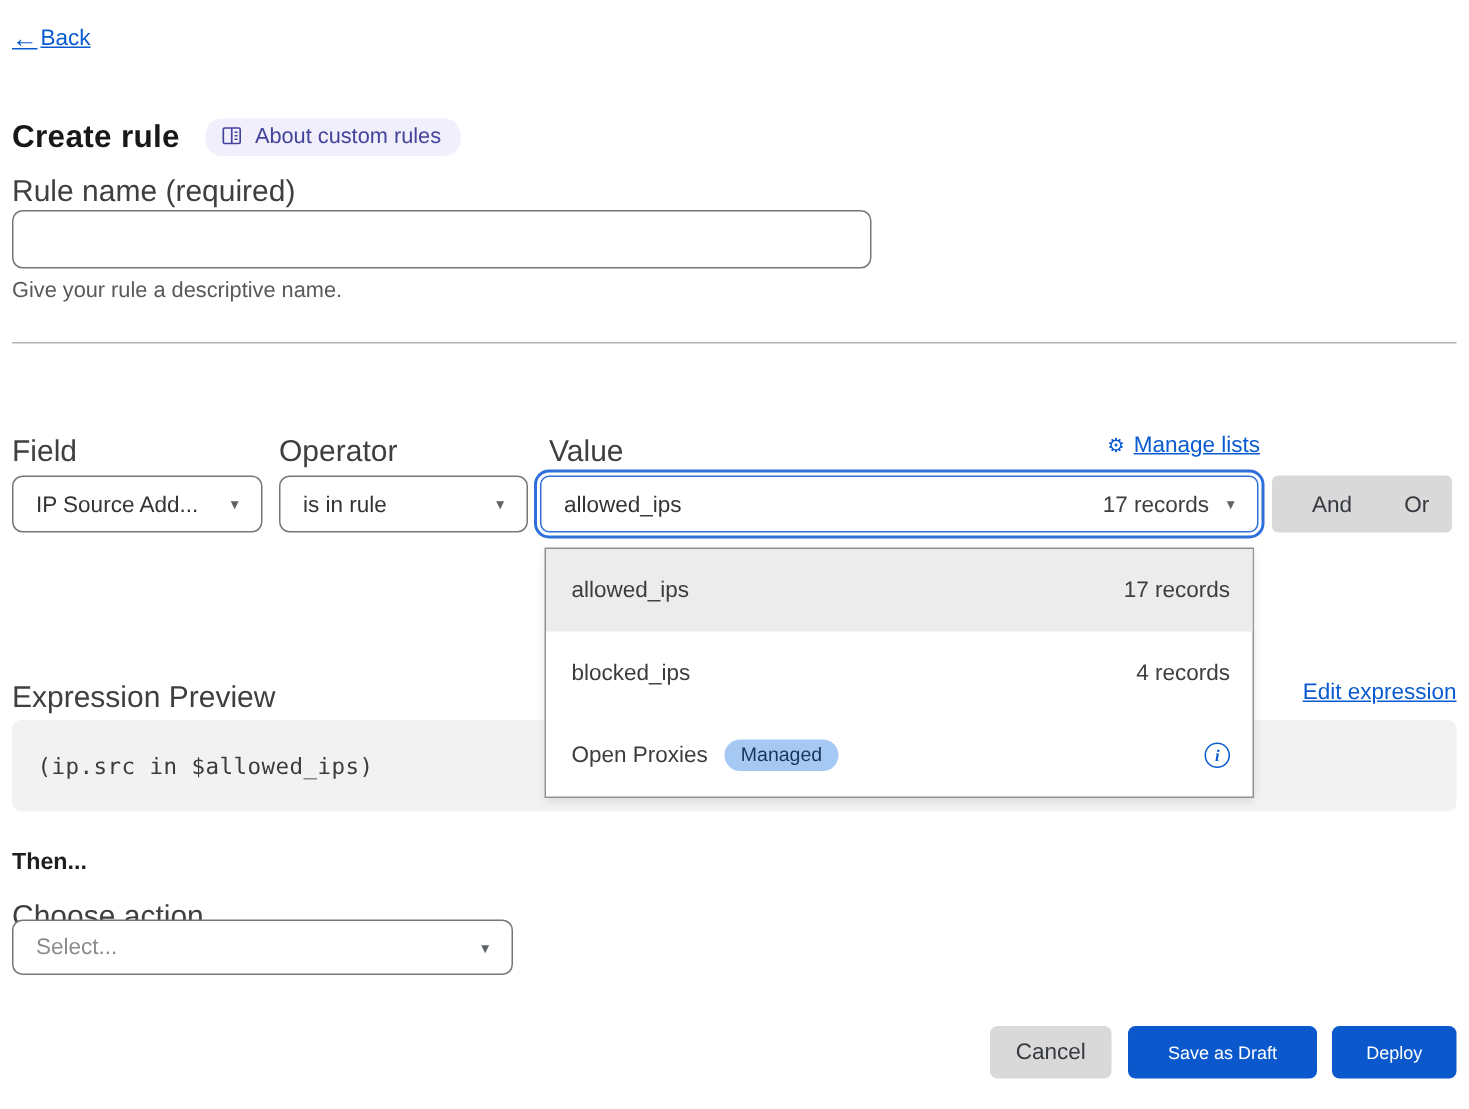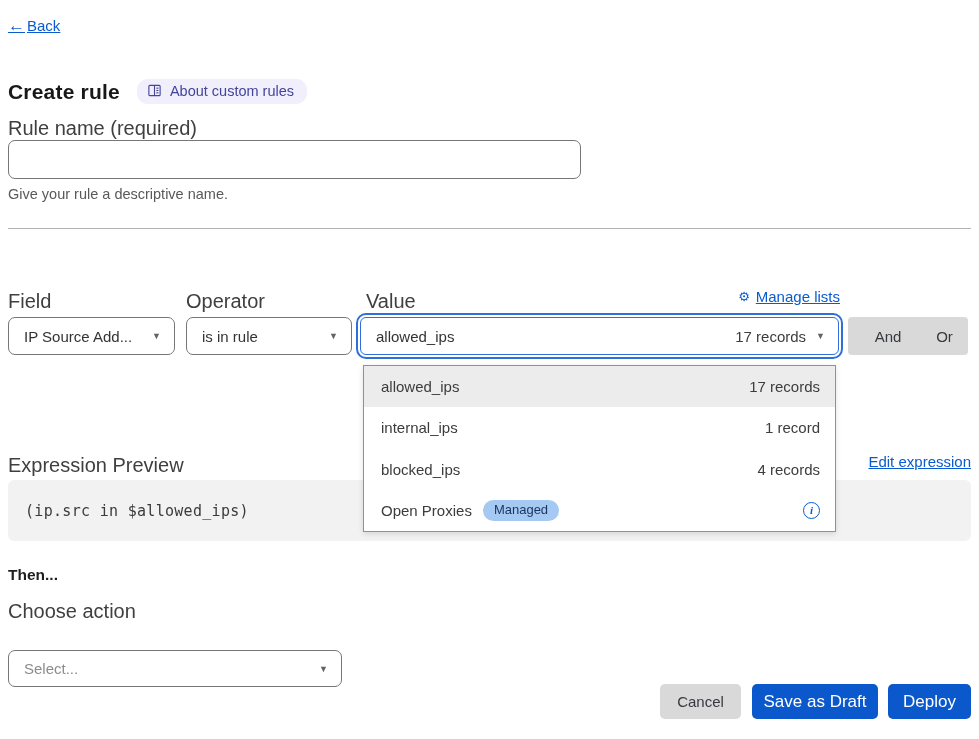--- a/index.html
+++ b/index.html
@@ -109,21 +109,21 @@
     display:flex; align-items:center; padding:0 17px;
   }
   .expr-code {
     font-family:"DejaVu Sans Mono","Liberation Mono",monospace;
     font-size:15px; color:#3b3b3b; letter-spacing:.3px;
   }
 
   
   .blue-btn {
     background:var(--button-blue,#0a58cb); color:#fff; border:none; border-radius:5px;
-    font-size:17px; font-family:inherit; cursor:pointer;
+    font-size:12px; font-family:inherit; cursor:pointer;
   }
   .cancel-btn { background:#d9d9d9; color:#36393f; border-radius:5px; border:none; font-size:15px; font-family:inherit; cursor:pointer; }
 </style>
 </head>
 <body>
 
 <div id="screen">
 
   <a class="abs link back-link">
     <span class="arrow">←</span>
@@ -186,26 +186,20 @@
 
   <button class="abs gray-btn" style="left:848px; top:317px; width:80px; height:38px;">And</button>
   <button class="abs gray-btn" style="left:921px; top:317px; width:47px; height:38px;">Or</button>
 
   <div class="abs dropdown-panel" id="dropdown-list">
       <div class="dd-row selected">
         <span class="dd-left">
           <span>allowed_ips</span>
         </span>
         <span class="records-text">17 records</span>
-      </div>
-      <div class="dd-row">
-        <span class="dd-left">
-          <span>internal_ips</span>
-        </span>
-        <span class="records-text">1 record</span>
       </div>
       <div class="dd-row">
         <span class="dd-left">
           <span>blocked_ips</span>
         </span>
         <span class="records-text">4 records</span>
       </div>
       <div class="dd-row">
         <span class="dd-left">
           <span>Open Proxies</span>
@@ -216,21 +210,21 @@
     </div>
 
   <div class="abs field-label" style="left:8px; top:454px;">Expression Preview</div>
   <a class="abs link" style="right:8px; top:453px;">Edit expression</a>
   <div class="abs expr-block">
     <span class="expr-code">(ip.src in $allowed_ips)</span>
   </div>
 
   <div class="abs section-heading" style="left:8px; top:566px;">Then...</div>
   <div class="abs field-label" style="left:8px; top:600px;">Choose action</div>
-  <div class="abs select-box" style="left:8px; top:650px; width:334px; height:37px;">
+  <div class="abs select-box" style="left:8px; top:613px; width:334px; height:37px;">
     <span class="placeholder">Select...</span>
     <span class="caret">▼</span>
   </div>
 
   <button class="abs cancel-btn" style="left:660px; top:684px; width:81px;  height:35px;">Cancel</button>
   <button class="abs blue-btn" style="left:752px; top:684px; width:126px; height:35px;">Save as Draft</button>
   <button class="abs blue-btn" style="left:888px; top:684px; width:83px;  height:35px;">Deploy</button>
 
 </div>
 

